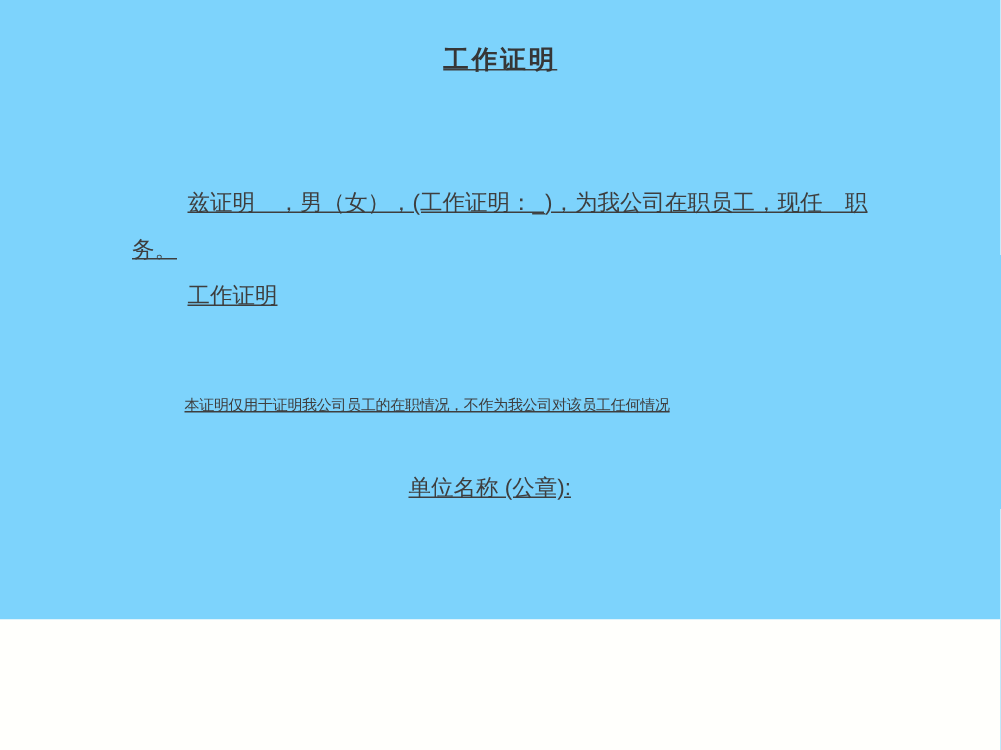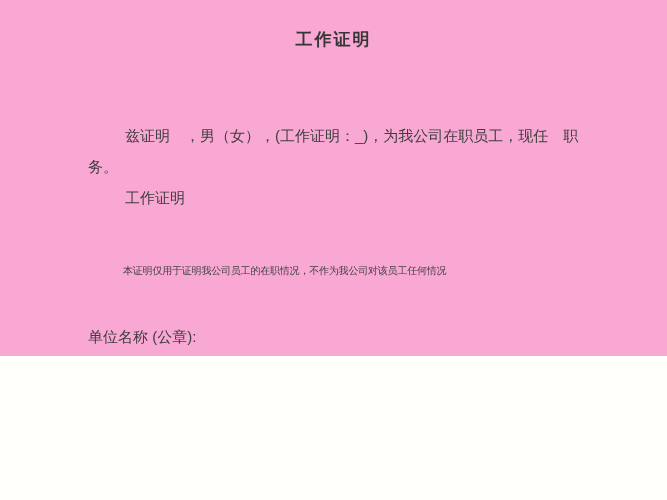--- a/index.html
+++ b/index.html
@@ -3,25 +3,26 @@
 <meta charset="utf-8">
 <style>
   html, body {
     margin: 0;
     padding: 0;
     background: #fffffc;
   }
   .page {
     position: relative;
     width: 667px;
-    height: 356px;
-    background: #f9a8d4;
+    height: 413px;
+    background: #7dd3fc;
     font-family: "Liberation Sans", "DejaVu Sans", sans-serif;
     color: #3e3e3e;
     overflow: hidden;
+    text-decoration: underline;
   }
   .title {
     margin: 0;
     padding-top: 28px;
     text-align: center;
     font-size: 17px;
     line-height: 24px;
     font-weight: bold;
     color: #363636;
     letter-spacing: 2px;
@@ -46,22 +47,22 @@
   }
   .disclaimer {
     margin-top: 42px;
     font-size: 10px;
     letter-spacing: -0.2px;
   }
   .disclaimer .indent {
     padding-left: 35px;
   }
   .signature {
-    margin-top: 35px;
-    text-align: left;
+    margin-top: 24px;
+    text-align: center;
     padding-right: 14px;
     font-size: 15px;
     line-height: 31px;
   }
   .sig-line {
     white-space: pre;
   }
   .sig-line.date {
     margin-top: 12px;
     letter-spacing: -1px;

